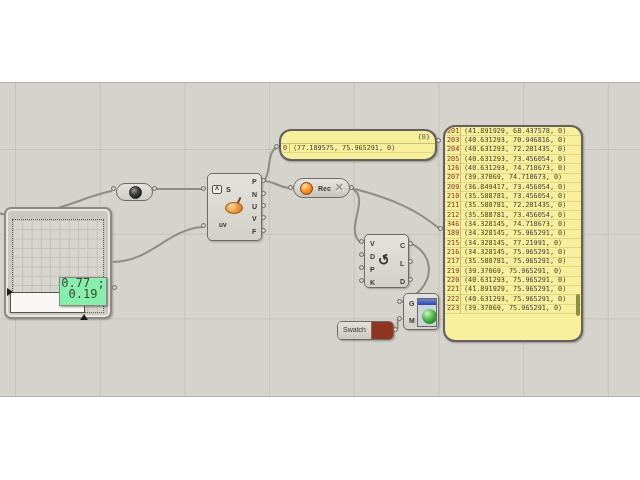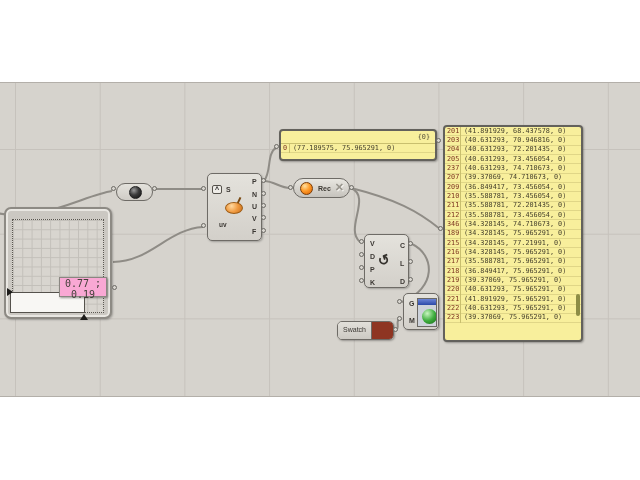--- a/index.html
+++ b/index.html
@@ -20,21 +20,21 @@
 
   .nub { position:absolute; width:5px; height:5px; border-radius:50%;
          background:#d9d6d0; border:1px solid #6b6964; }
 
   .comp { position:absolute; background:linear-gradient(#e4e2dc,#d3d0ca);
           border:1.5px solid #6e6b66; border-radius:5px;
           box-shadow:1px 1px 2px rgba(0,0,0,.25); }
   .plabel { position:absolute; font-size:7px; font-weight:bold; color:#3b3733; line-height:7px; }
 
   
-  .ypanel { position:absolute; background:#f8ef9c; border:2px solid #63615c; border-radius:4px;
+  .ypanel { position:absolute; background:#f8ef9c; border:2px solid #63615c; border-radius:12px;
             box-shadow:1px 1px 2px rgba(0,0,0,.3); overflow:hidden;
             font-family:"DejaVu Sans Mono", monospace; }
   .prow { display:flex; align-items:center; height:9.35px; border-bottom:1px solid #e0d687;
           font-size:6.8px; line-height:9.35px; white-space:nowrap; }
   .pidx { width:16px; flex:0 0 16px; padding-left:2px; color:#7c3421;
           border-right:1px solid #c9bf6e; }
   .pval { padding-left:3px; color:#45402c; }
   .phead { height:13px; line-height:13px; text-align:right; padding-right:5px;
            font-size:6.8px; color:#55503a; border-bottom:1px solid #c9bf6e; }
   .scrollthumb { position:absolute; right:1px; width:4px; height:22px;
@@ -47,23 +47,23 @@
   #mdgrid { position:absolute; left:6px; top:10px; width:92px; height:94px;
     background-color:#d8d5cf;
     background-image:
       linear-gradient(to right, #c2bfb9 1px, transparent 1px),
       linear-gradient(to bottom, #c2bfb9 1px, transparent 1px);
     background-size:9.3px 9.3px; border:1px dotted #5b5852; }
   #mdrect { position:absolute; left:4px; top:83px; width:75px; height:21px;
     background:#f8f7f4; border:1px solid #55524c; }
   #mdhandle { position:absolute; left:75px; top:79px; width:8px; height:8px; border-radius:50%;
     background:#fff; border:1px solid #2e2c29; }
-  #mdtip { position:absolute; left:53px; top:68px; width:48px; height:20px;
-    background:#f9a8d4; border:1px solid #8a8781; box-shadow:1px 1px 2px rgba(0,0,0,.4);
-    font-family:"DejaVu Sans Mono", monospace; font-size:10px; line-height:11px;
+  #mdtip { position:absolute; left:53px; top:68px; width:48px; height:29px;
+    background:#86efac; border:1px solid #8a8781; box-shadow:1px 1px 2px rgba(0,0,0,.4);
+    font-family:"DejaVu Sans Mono", monospace; font-size:12px; line-height:11px;
     text-align:center; color:#44403a; }
   .tri-right { position:absolute; left:1px; top:79px; width:0; height:0;
     border-top:4px solid transparent; border-bottom:4px solid transparent;
     border-left:6px solid #1d1c1a; }
   .tri-up { position:absolute; left:74px; top:105px; width:0; height:0;
     border-left:4px solid transparent; border-right:4px solid transparent;
     border-bottom:6px solid #1d1c1a; }
 
   
   #srf-icon { position:absolute; left:12px; top:2px; width:13px; height:13px; border-radius:50%;
@@ -229,21 +229,21 @@
         </div>
         <div class="prow">
           <span class="pidx">204</span>
           <span class="pval">(40.631293, 72.201435, 0)</span>
         </div>
         <div class="prow">
           <span class="pidx">205</span>
           <span class="pval">(40.631293, 73.456054, 0)</span>
         </div>
         <div class="prow">
-          <span class="pidx">237</span>
+          <span class="pidx">126</span>
           <span class="pval">(40.631293, 74.710673, 0)</span>
         </div>
         <div class="prow">
           <span class="pidx">207</span>
           <span class="pval">(39.37069, 74.710673, 0)</span>
         </div>
         <div class="prow">
           <span class="pidx">209</span>
           <span class="pval">(36.849417, 73.456054, 0)</span>
         </div>
@@ -273,24 +273,20 @@
         </div>
         <div class="prow">
           <span class="pidx">216</span>
           <span class="pval">(34.328145, 75.965291, 0)</span>
         </div>
         <div class="prow">
           <span class="pidx">217</span>
           <span class="pval">(35.588781, 75.965291, 0)</span>
         </div>
         <div class="prow">
-          <span class="pidx">218</span>
-          <span class="pval">(36.849417, 75.965291, 0)</span>
-        </div>
-        <div class="prow">
           <span class="pidx">219</span>
           <span class="pval">(39.37069, 75.965291, 0)</span>
         </div>
         <div class="prow">
           <span class="pidx">220</span>
           <span class="pval">(40.631293, 75.965291, 0)</span>
         </div>
         <div class="prow">
           <span class="pidx">221</span>
           <span class="pval">(41.891929, 75.965291, 0)</span>

